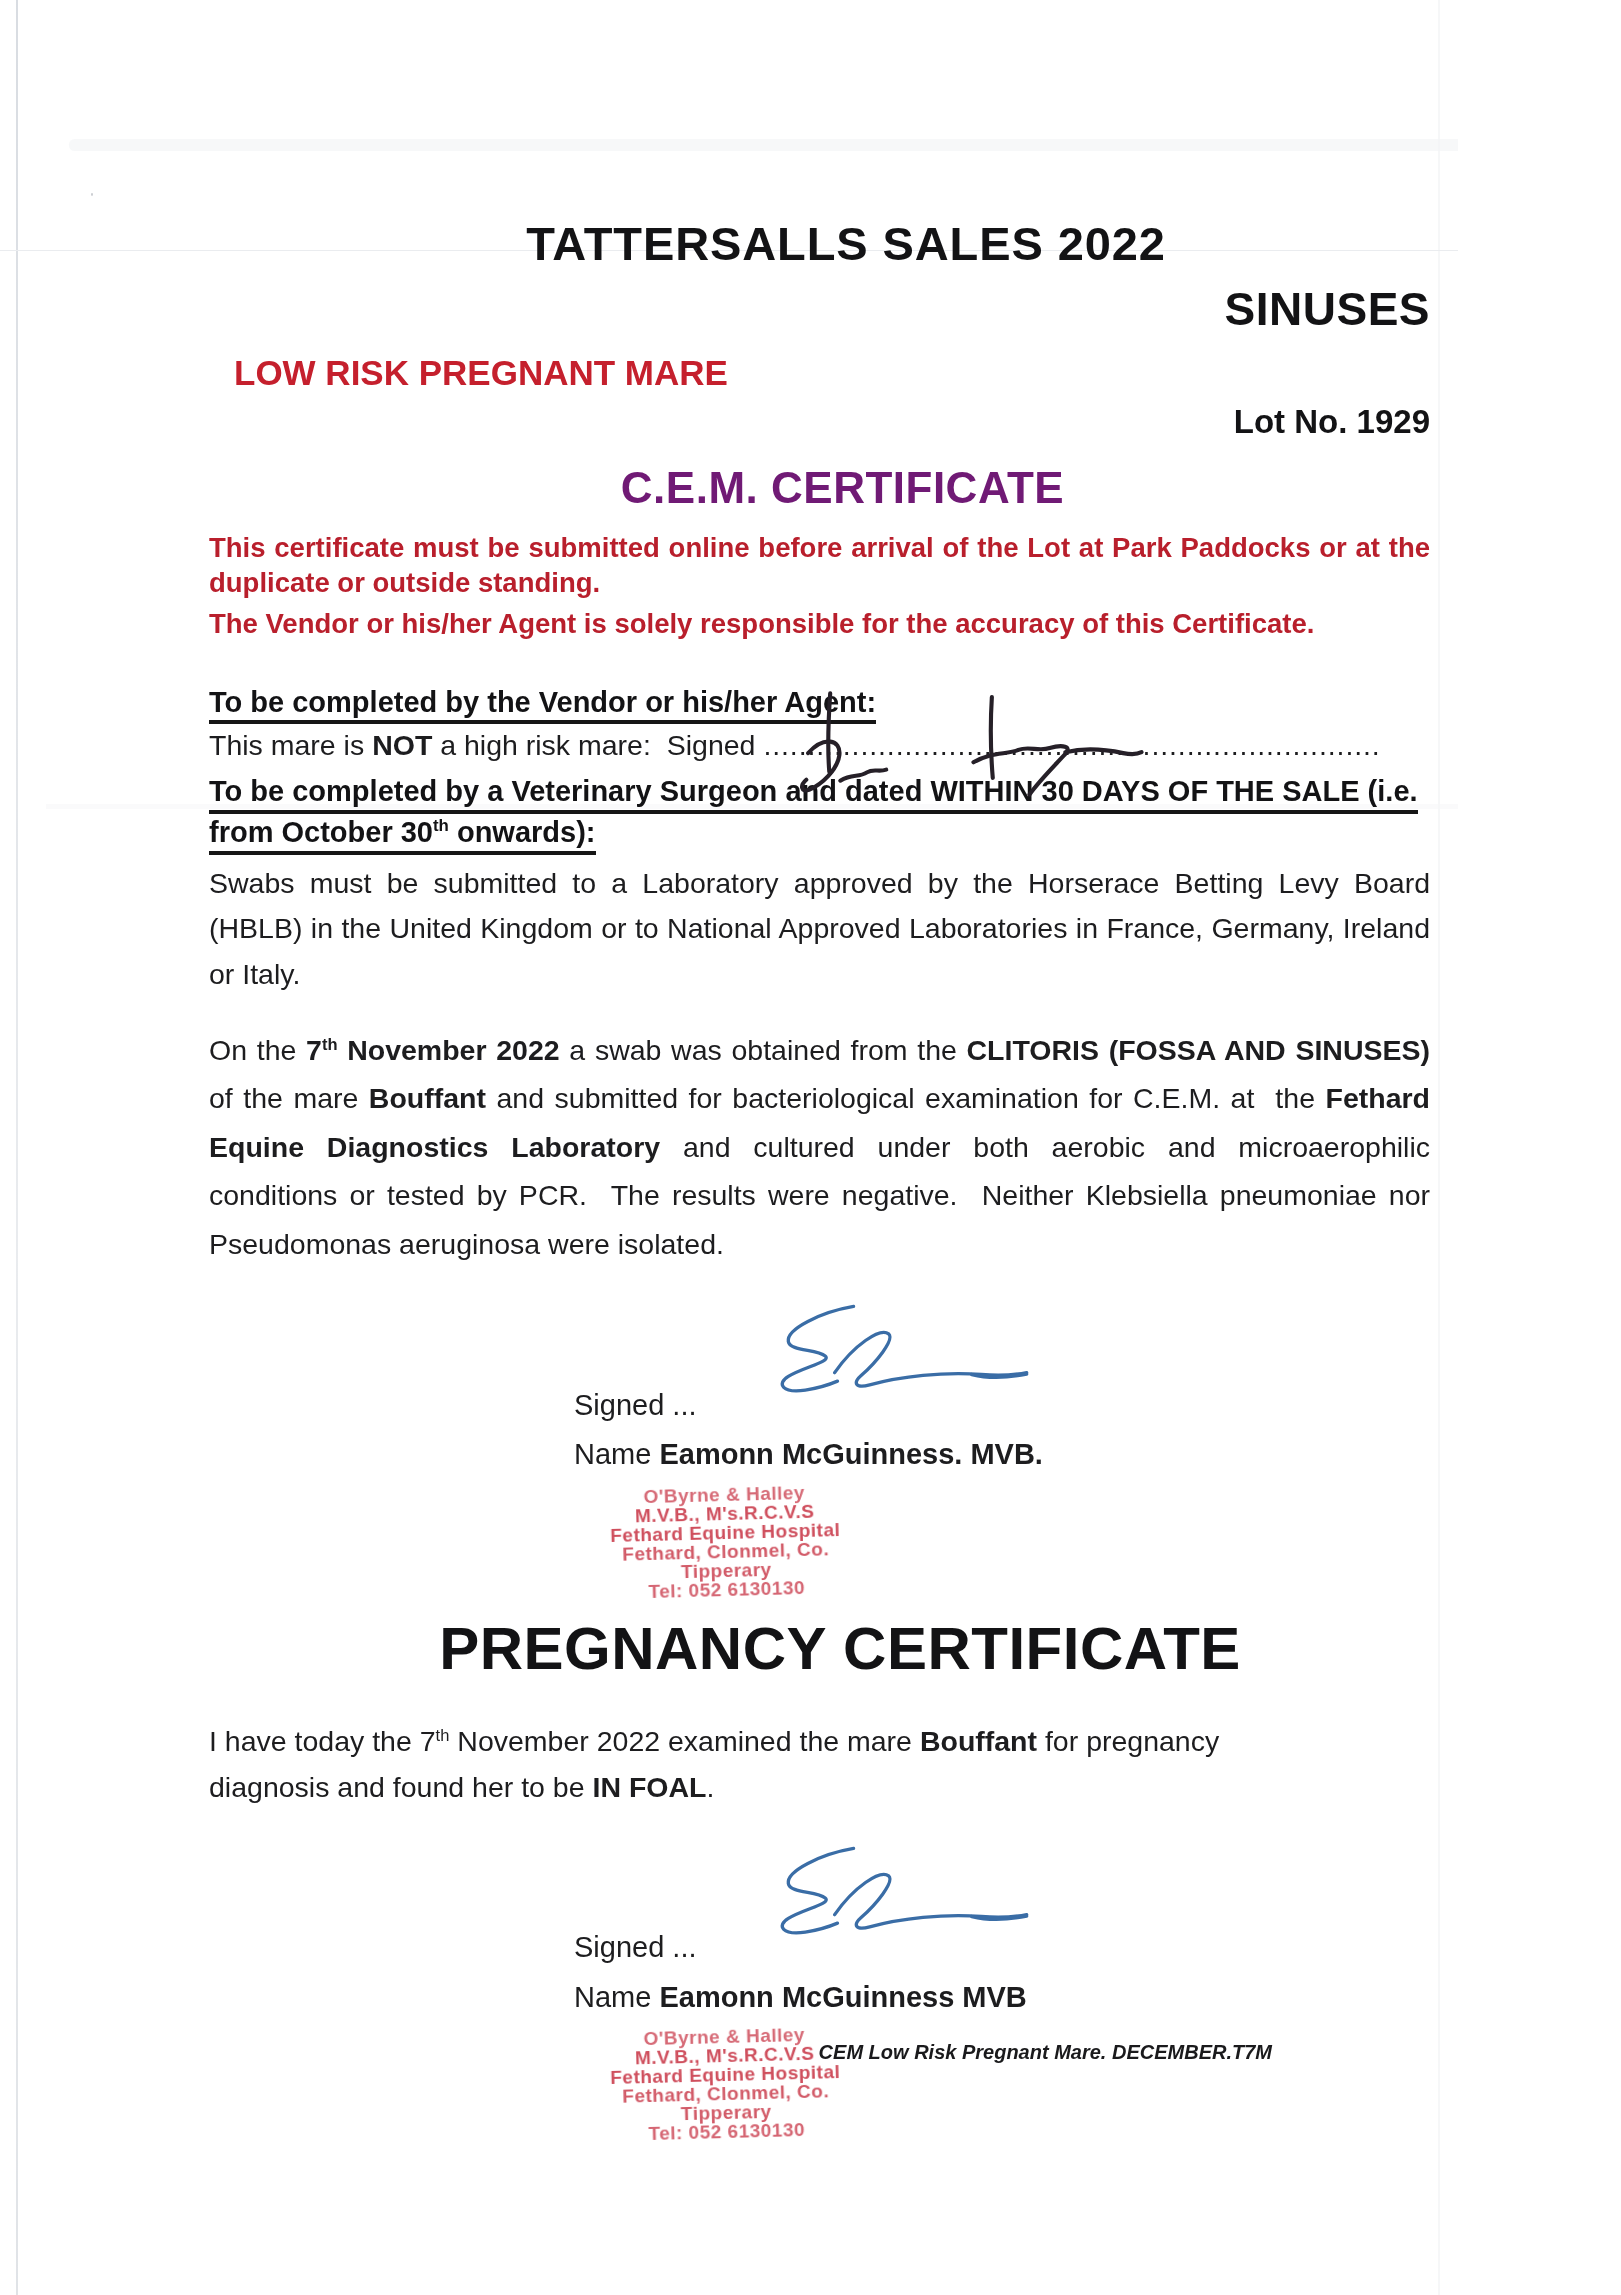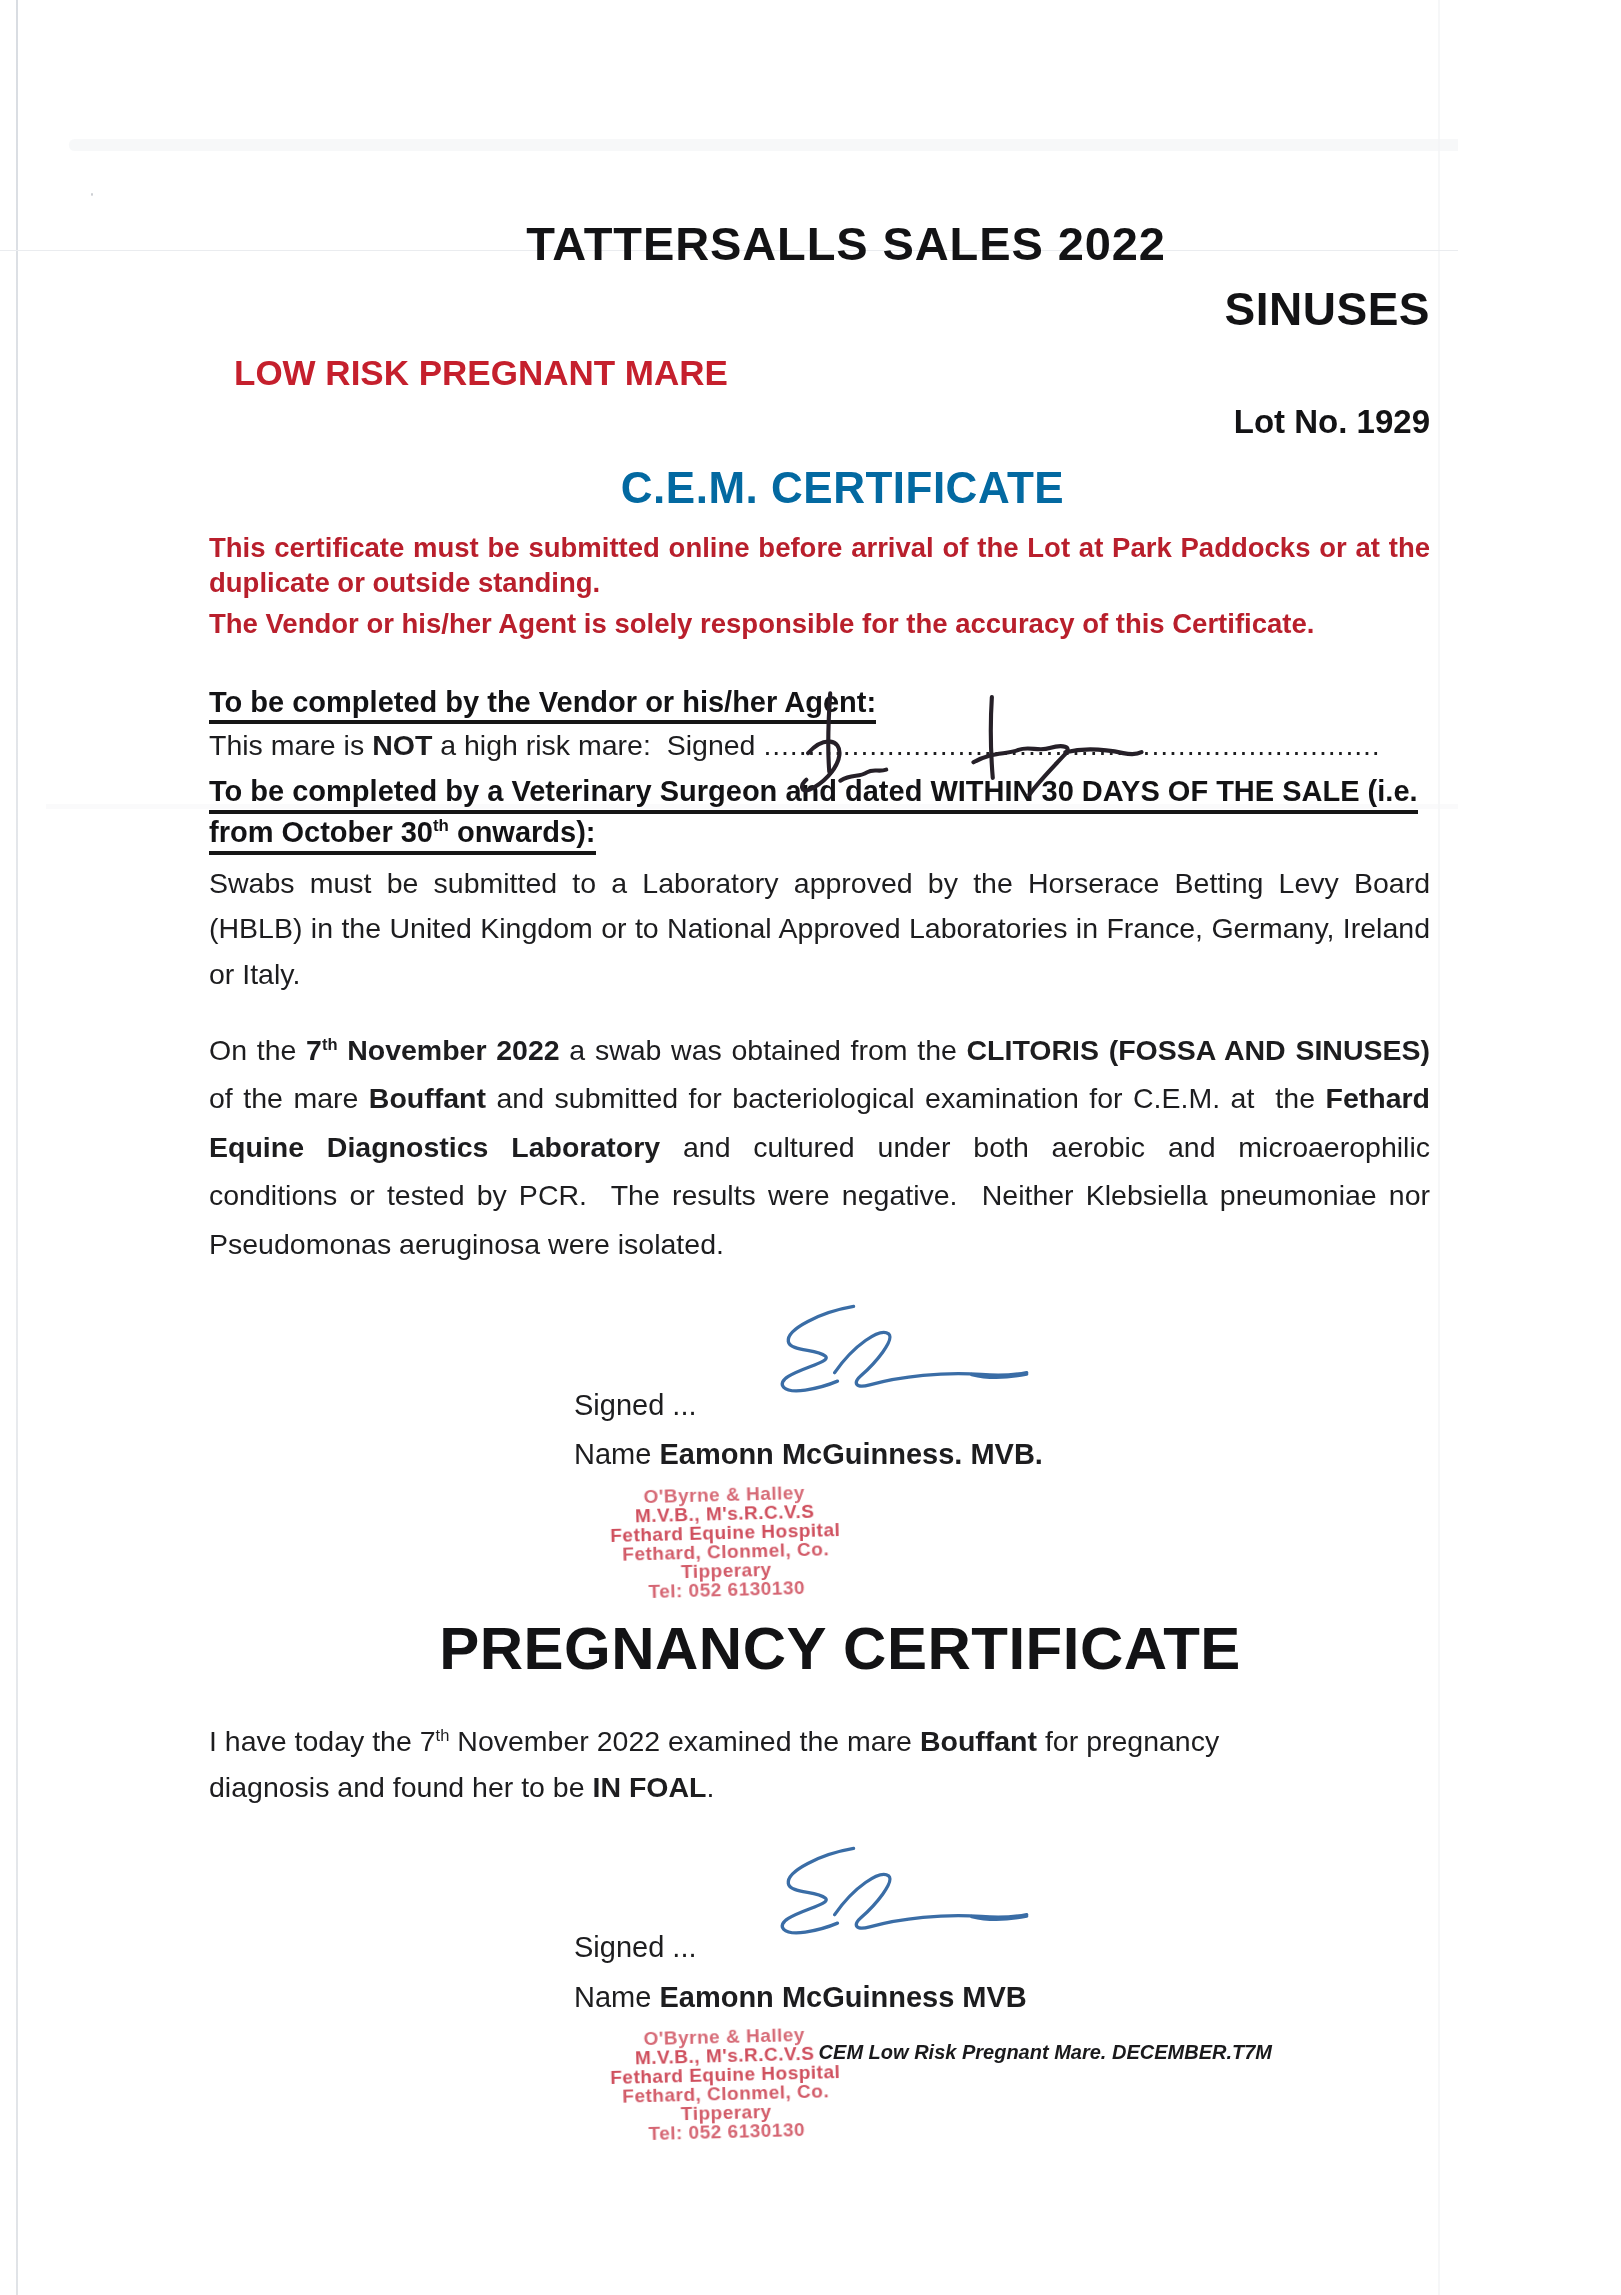--- a/index.html
+++ b/index.html
@@ -33,21 +33,21 @@
 
   .content{position:absolute;left:209px;top:219px;width:1221px;}
 
   .title{font-size:47px;font-weight:bold;text-align:center;letter-spacing:0.9px;
     margin:0 0 0 53px;line-height:1.05;color:#131315;}
   .december{font-size:46px;font-weight:bold;text-align:right;margin-top:16.5px;
     letter-spacing:0.5px;line-height:1.05;color:#131315;}
   .risk{font-size:35px;font-weight:bold;color:var(--red-bright);margin:22px 0 0 25px;line-height:1.05;}
   .lot{font-size:33px;font-weight:bold;text-align:right;margin-top:13px;line-height:1.05;color:#131315;}
   .cemtitle{font-size:44px;font-weight:bold;text-align:center;margin:25px 0 0 46px;
-    letter-spacing:0.5px;line-height:1.05;color:#0369a1;}
+    letter-spacing:0.5px;line-height:1.05;color:#701a75;}
 
   .rednotice{color:var(--red);font-weight:bold;font-size:27.5px;line-height:1.3;
     text-align:justify;margin:19px 0 0 0;}
   .rednotice.second{margin-top:4.6px;}
 
   .secheading{font-size:29px;font-weight:bold;margin-top:42px;line-height:1.3;color:#131315;}
   .u{border-bottom:4.6px solid #161616;padding-bottom:2.8px;}
 
   .sigline{position:relative;margin-top:6.4px;font-size:28.5px;white-space:nowrap;line-height:1.2;}
   .dots{letter-spacing:0.9px;}

